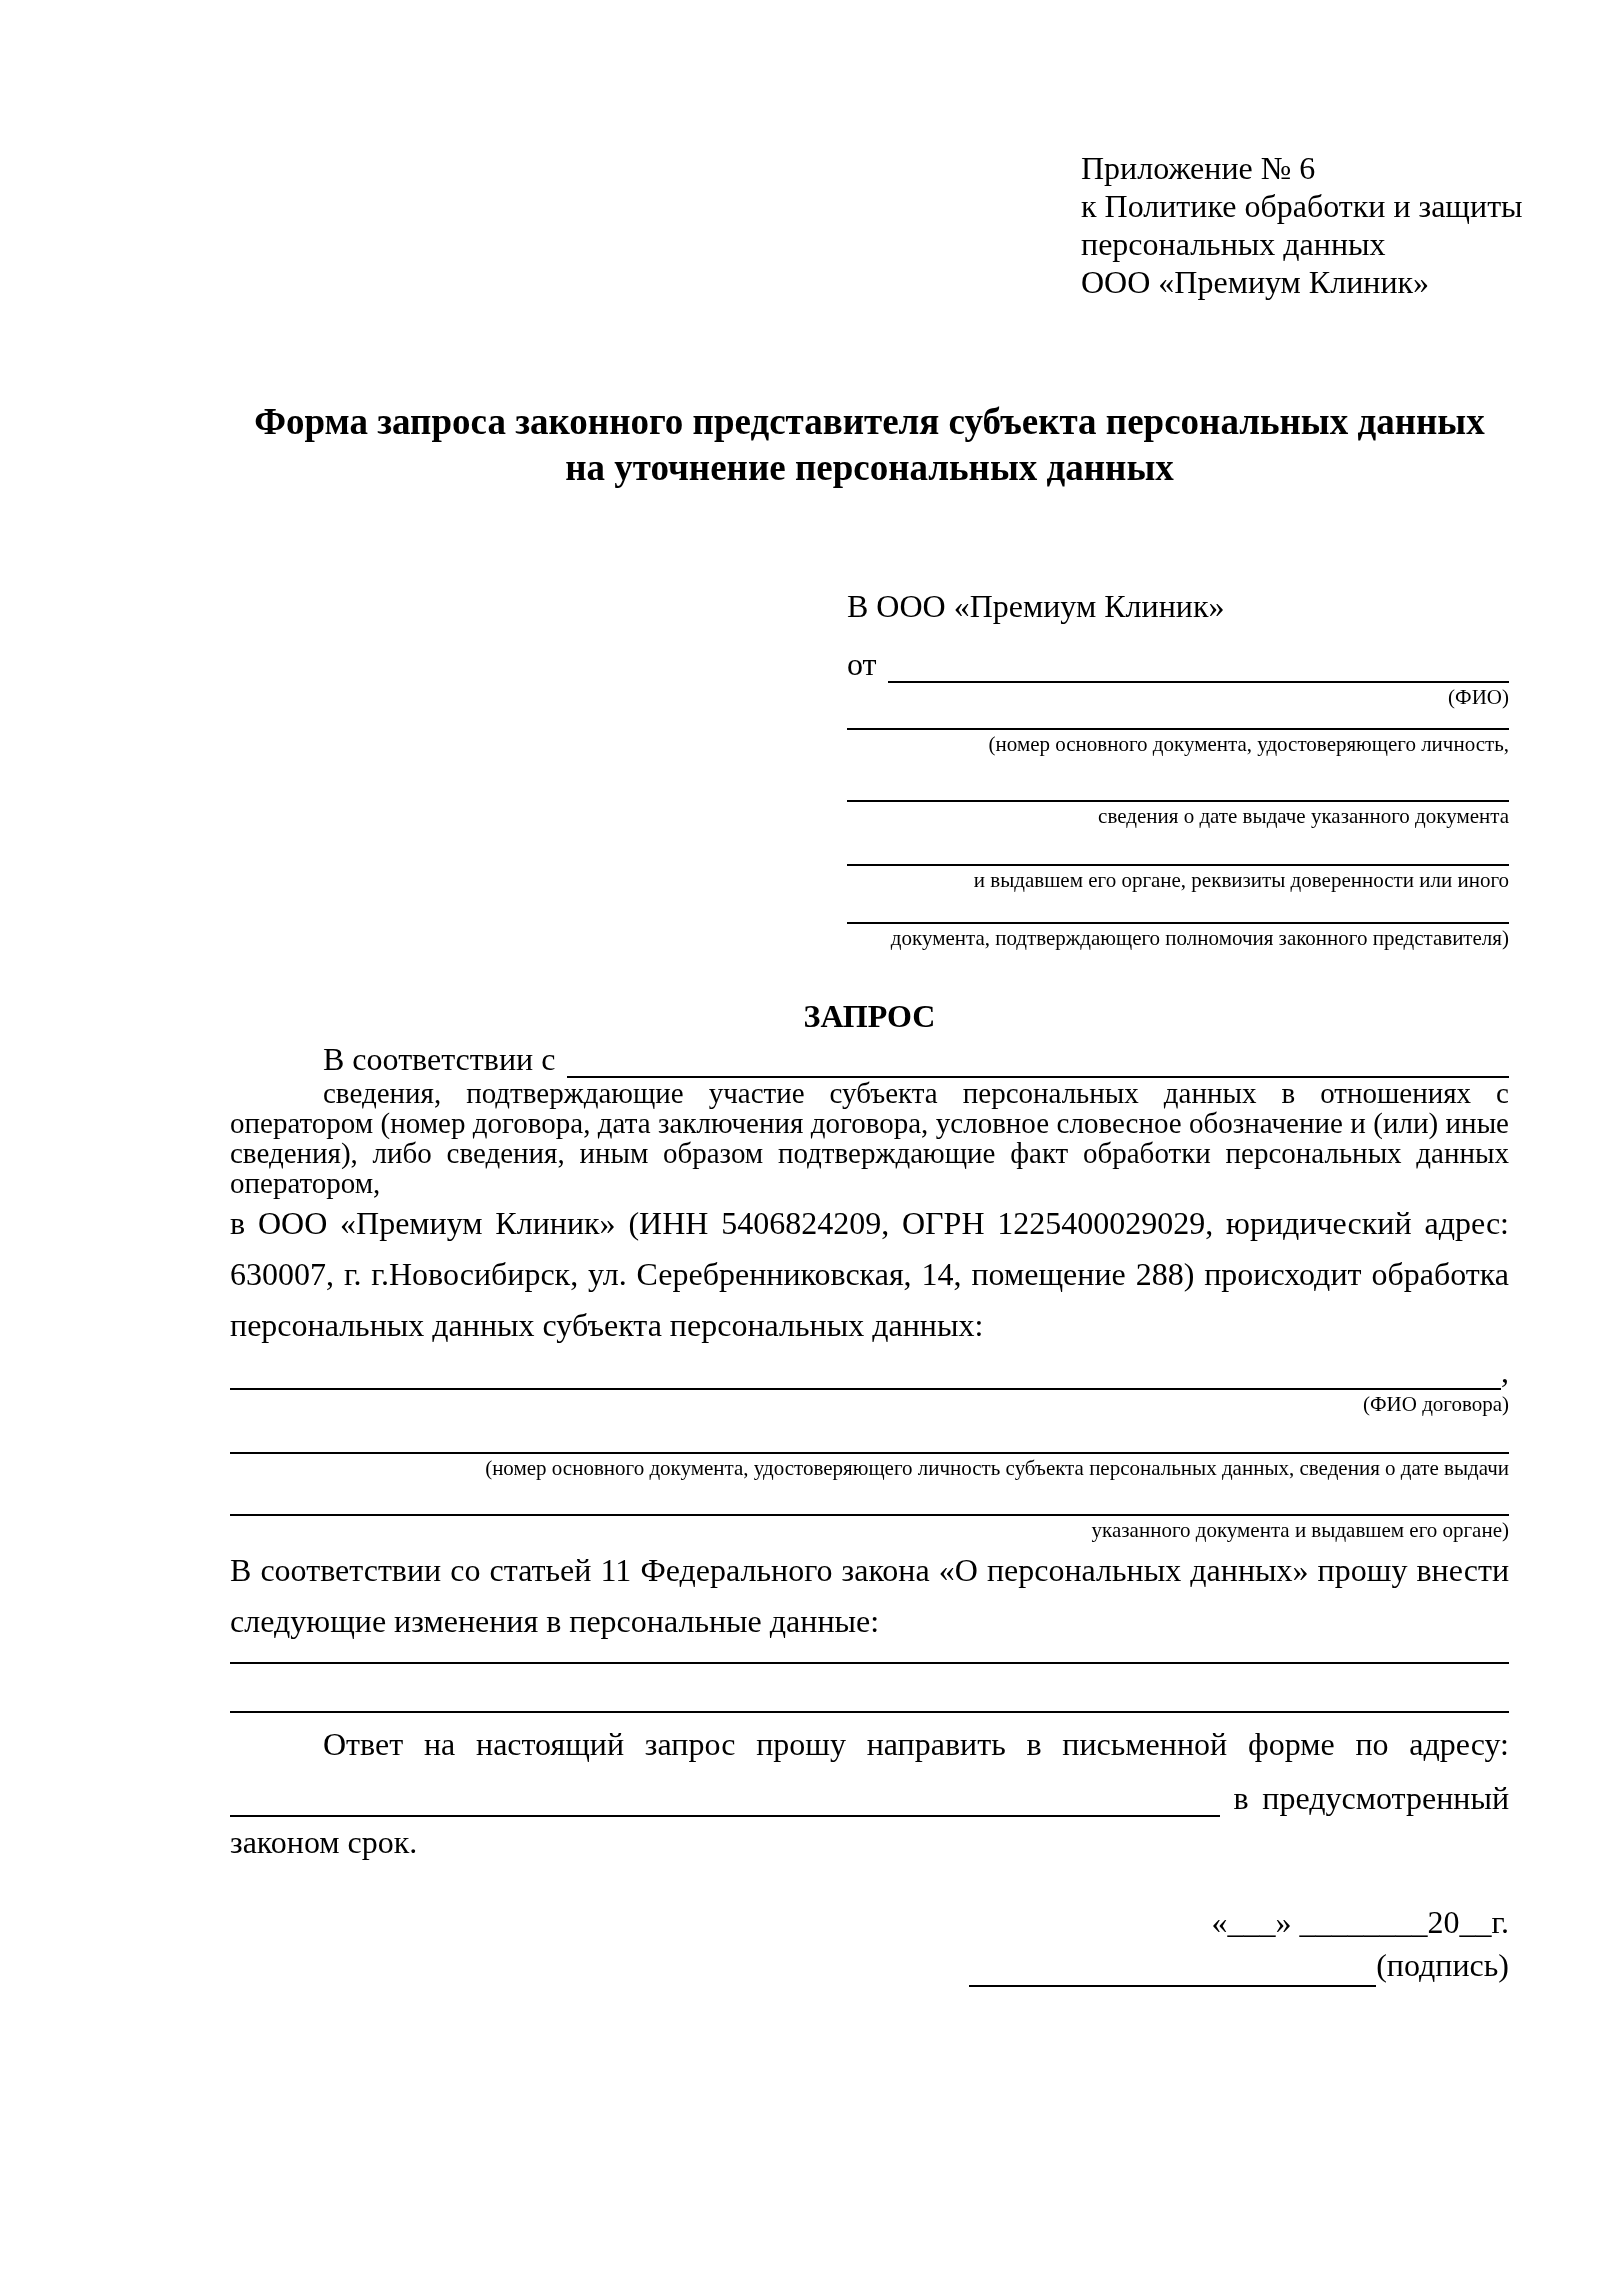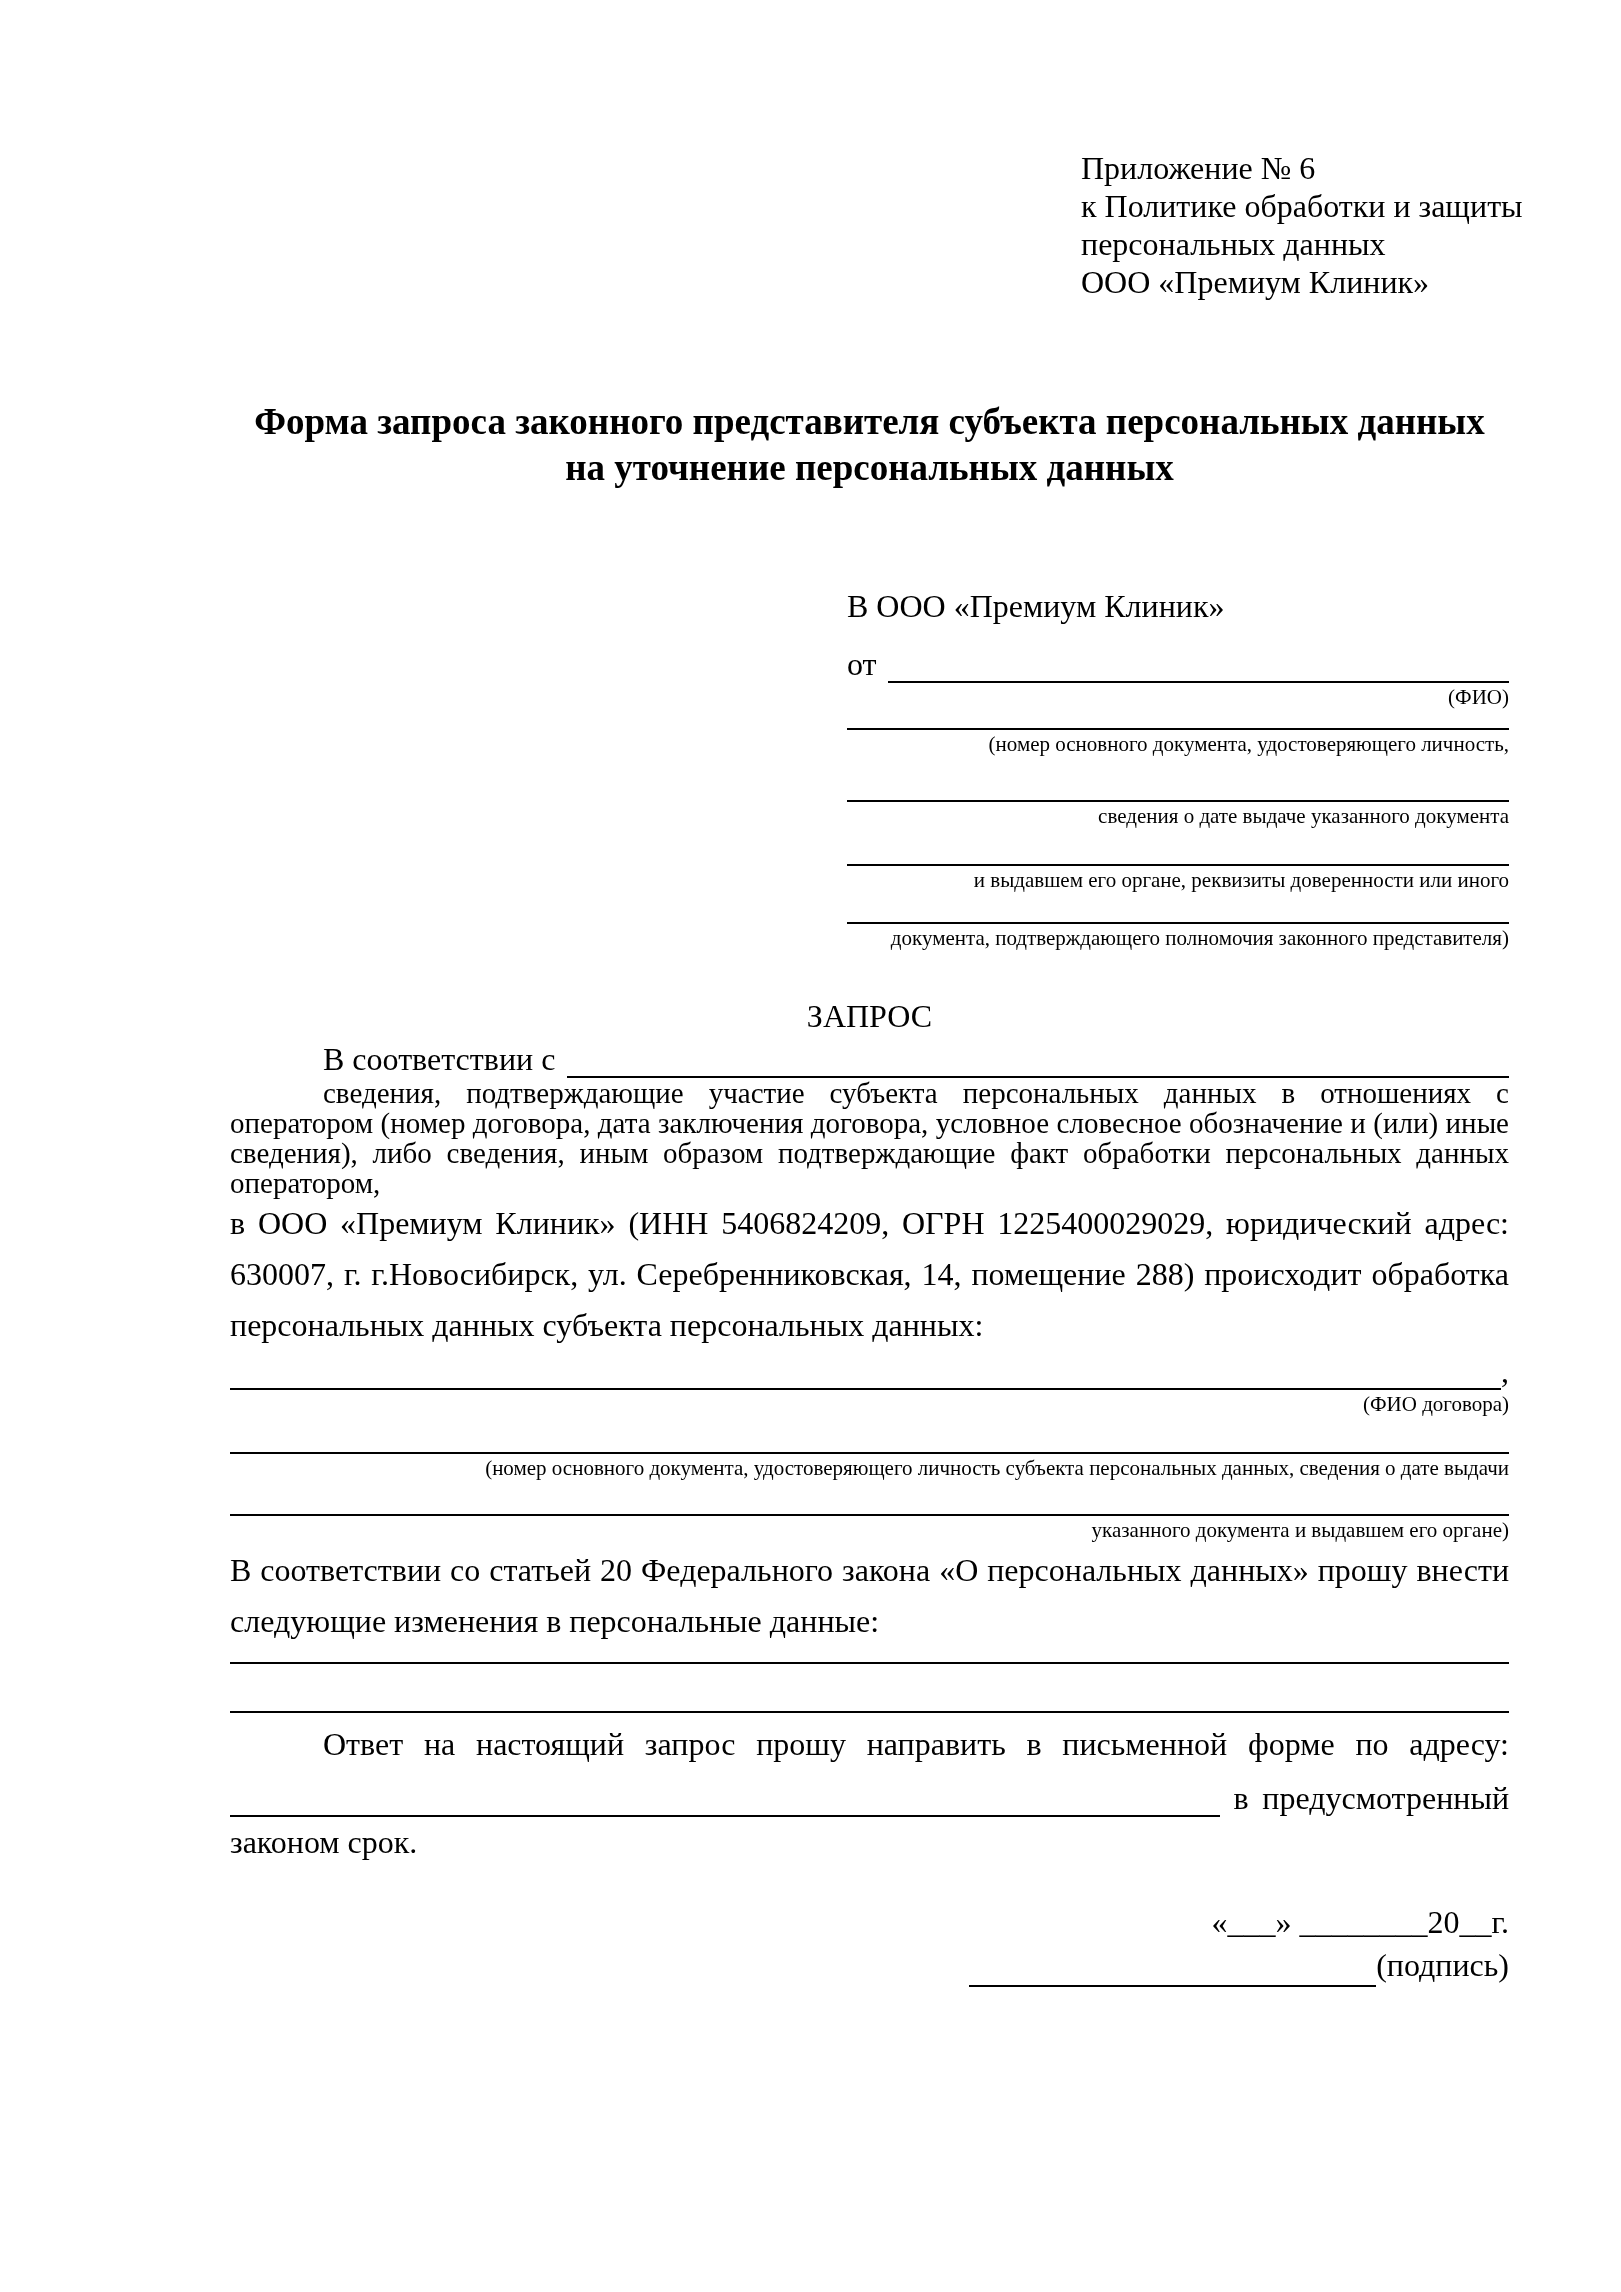--- a/index.html
+++ b/index.html
@@ -31,21 +31,21 @@
   .fill { flex: 1; border-bottom: 2.9px solid #000; }
 
   .caption { font-size: 21px; line-height: 29px; text-align: right; }
   .nowrap { white-space: nowrap; }
 
   .uline { border-bottom: 2.9px solid #000; }
   .h18 { height: 17.6px; } .h30 { height: 29px; } .h34 { height: 33px; }
   .h36 { height: 35px; } .h44 { height: 43px; } .h50 { height: 49px; }
 
   
-  .heading { margin-top: 43px; text-align: center; line-height: 41px; }
+  .heading { margin-top: 43px; text-align: center; line-height: 41px; font-weight: bold; }
   .accordance { display: flex; align-items: flex-end; height: 41px; padding-left: 93px; }
   .accordance span:first-child { margin-right: 11.8px; white-space: nowrap; }
   .tiny-caption { font-size: 29px; line-height: 30px; text-align: justify; text-indent: 93px; }
   .para { text-align: justify; line-height: 51px; }
   .indent { text-indent: 93px; }
   .justify-last { text-align-last: justify; }
   .mt6 { margin-top: 5.9px; }
 
   .subject-line { display: flex; align-items: flex-end; height: 39px; }
 
@@ -111,21 +111,21 @@
       <span>,</span>
   </div>
   <div class="caption">(ФИО договора)</div>
 
   <div class="uline h36"></div>
   <div class="caption nowrap">(номер основного документа, удостоверяющего личность субъекта персональных данных, сведения о дате выдачи</div>
 
   <div class="uline h34"></div>
   <div class="caption">указанного документа и выдавшем его органе)</div>
 
-  <div class="para">В соответствии со статьей 20 Федерального закона «О персональных данных» прошу внести следующие изменения в персональные данные:</div>
+  <div class="para">В соответствии со статьей 11 Федерального закона «О персональных данных» прошу внести следующие изменения в персональные данные:</div>
 
   <div class="uline h18"></div>
   <div class="uline h50"></div>
 
   <div class="para indent justify-last mt6">Ответ на настоящий запрос прошу направить в письменной форме по адресу:</div>
 
   <div class="resp-line">
     <span class="resp-uline"></span>
     <span>в</span>
     <span>предусмотренный</span>

